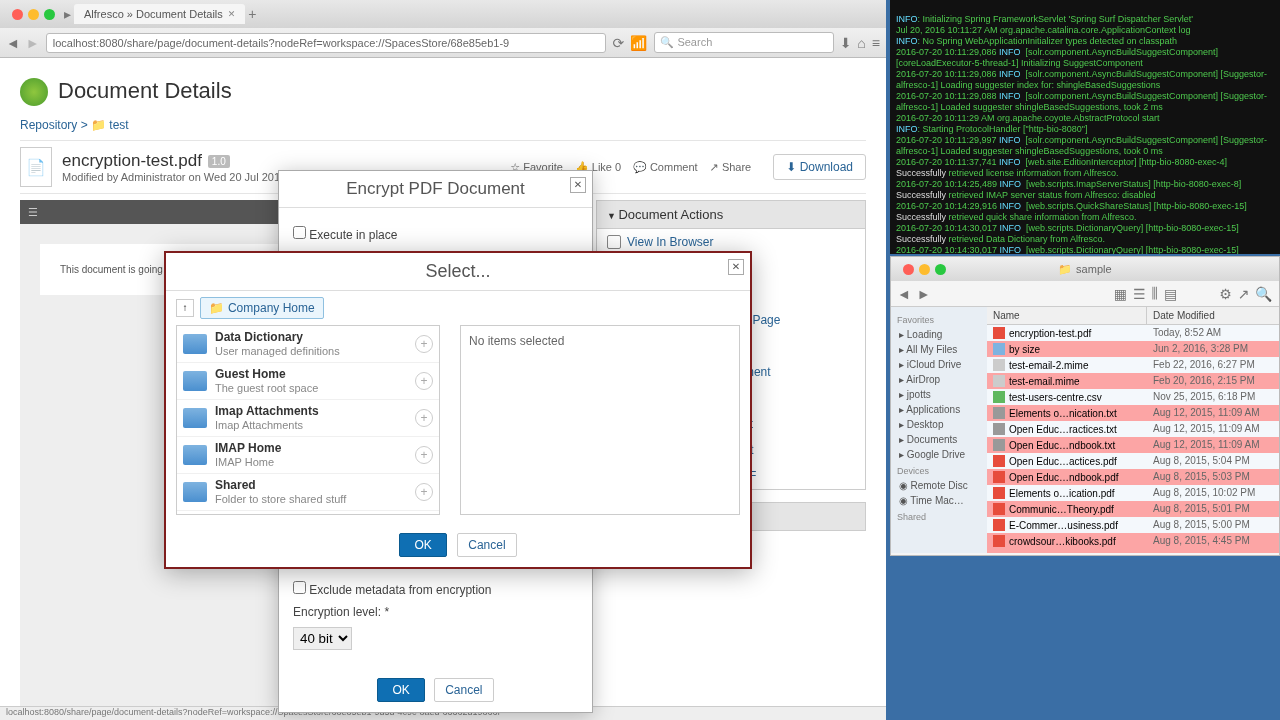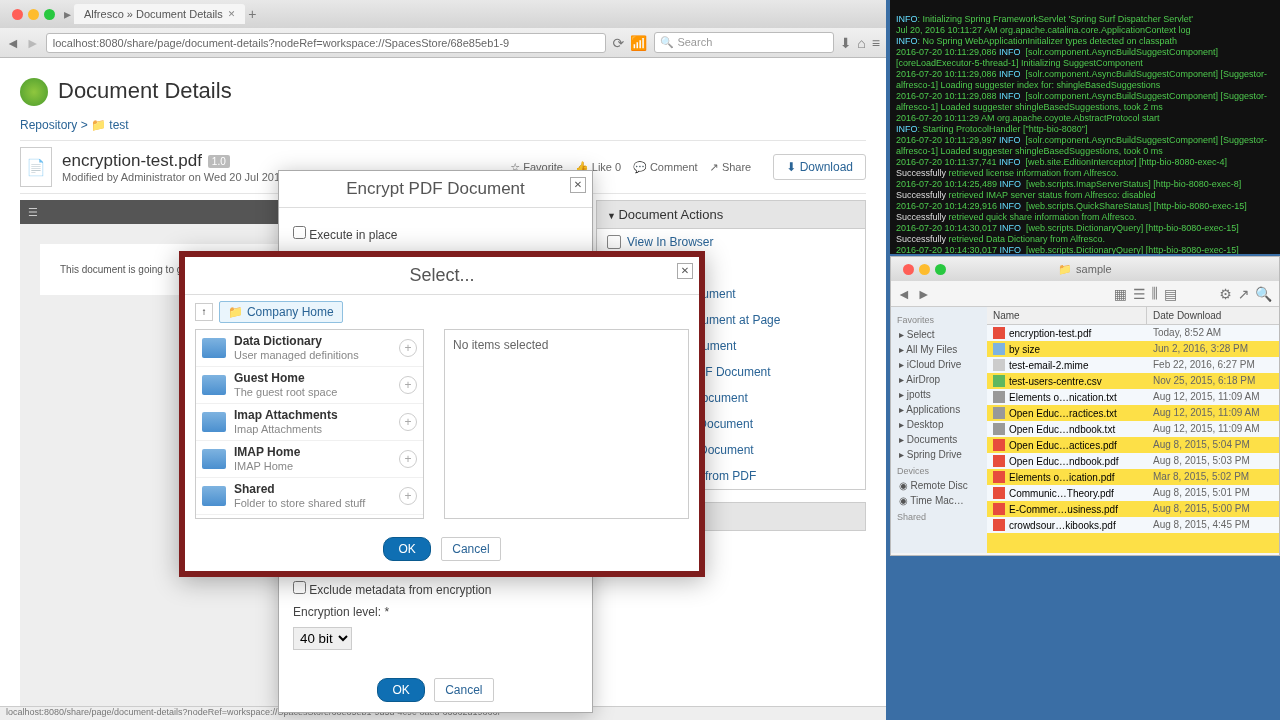--- a/index.html
+++ b/index.html
@@ -42,25 +42,25 @@
 
 
 .dlg1{position:absolute;left:278px;top:170px;width:315px;background:#fff;border:1px solid #aaa;box-shadow:0 3px 20px rgba(0,0,0,.25);z-index:5;font-size:12px}
 .dlg1 .hd{text-align:center;padding:8px;font-size:17px;color:#555;border-bottom:1px solid #ddd;position:relative}
 .dlg1 .cls,.dlg2 .cls{position:absolute;right:6px;top:6px;width:16px;height:16px;border:1px solid #aaa;text-align:center;line-height:14px;font-size:10px;cursor:pointer}
 .dlg1 .bd{padding:10px 14px;color:#444}
 .dlg1 .row{margin:8px 0}
 .dlg1 input[type=text]{width:100%;border:1px solid #ccc;padding:3px}
 .dlg1 select{border:1px solid #ccc;padding:2px}
 .btns{text-align:center;padding:10px}
-.okbtn{background:#0f6fb3;color:#fff;border:1px solid #0a5a8f;padding:4px 14px;border-radius:10px;font-size:12px;margin-right:6px}
+.okbtn{background:#0f6fb3;color:#fff;border:1px solid #0a5a8f;padding:4px 14px;border-radius:2px;font-size:12px;margin-right:6px}
 .cnbtn{background:#fff;color:#2a6496;border:1px solid #ccc;padding:4px 10px;border-radius:2px;font-size:12px}
 
 
-.dlg2{position:absolute;left:179px;top:251px;width:526px;background:#fff;border:6px solid #7f1d1d;box-shadow:0 4px 24px rgba(0,0,0,.3);z-index:10}
+.dlg2{position:absolute;left:164px;top:251px;width:588px;background:#fff;border:2px solid #7f1d1d;box-shadow:0 4px 24px rgba(0,0,0,.3);z-index:10}
 .dlg2 .hd{text-align:center;padding:8px;font-size:18px;color:#555;border-bottom:1px solid #ddd;position:relative}
 .navrow{padding:6px 10px;display:flex;align-items:center;gap:6px}
 .uparrow{width:18px;height:18px;border:1px solid #ccc;text-align:center;line-height:16px;font-size:10px}
 .chip{border:1px solid #8fc0e0;background:#eaf5fc;color:#2a6496;padding:3px 8px;font-size:12px;display:flex;align-items:center;gap:4px;border-radius:2px}
 .twopane{display:flex;gap:20px;padding:0 10px 8px}
 .lp{flex:1;border:1px solid #ccc;height:190px;overflow:auto}
 .rp{flex:1;border:1px solid #ccc;height:190px;padding:8px;font-size:12px;color:#666}
 .frow{display:flex;align-items:center;padding:4px 6px;gap:8px;border-bottom:1px solid #f0f0f0;font-size:12px}
 .fico{width:24px;height:20px;background:linear-gradient(#7eb3e0,#4a8fcf);border-radius:2px}
 .ftxt{flex:1}.ftxt b{font-weight:600;color:#333;display:block;font-size:12px}
@@ -74,21 +74,21 @@
 
 
 .finder{position:absolute;left:890px;top:256px;width:390px;height:300px;background:#f5f5f5;border:1px solid #bbb;font-size:11px}
 .finder .top{height:24px;background:linear-gradient(#f0f0f0,#d8d8d8);display:flex;align-items:center;justify-content:center;gap:6px;position:relative}
 .finder .top .t{display:flex;align-items:center;gap:4px;color:#666}
 .finder .nav{height:26px;display:flex;align-items:center;gap:6px;padding:0 6px;border-bottom:1px solid #ccc}
 .finder .cols{display:flex;height:246px}
 .fsb{width:96px;background:#e8eef4;padding:4px 6px;font-size:10px;color:#555}
 .fsb .sh{color:#888;font-size:9px;margin:4px 0 2px}
 .fsb .si{padding:2px 2px;display:flex;gap:4px;align-items:center}
-.flist{flex:1;background:#fde047;overflow:auto}
+.flist{flex:1;background:#fca5a5;overflow:auto}
 .flist .hdr{display:flex;background:#f0f0f0;border-bottom:1px solid #ccc;font-size:10px;color:#444}
 .flist .hdr>div:first-child{flex:1;padding:3px 6px;border-right:1px solid #ccc}
 .flist .hdr>div:last-child{width:132px;padding:3px 6px}
 .fr{display:flex;font-size:10px;padding:1px 0}
 .fr:nth-child(odd){background:#f4f8fc}
 .fr .c1{flex:1;padding:1px 6px;display:flex;align-items:center;gap:4px;white-space:nowrap;overflow:hidden}
 .fr .c2{width:132px;padding:1px 6px;color:#666}
 .dico{width:12px;height:12px;display:inline-block}
 .pdf{background:#e74c3c}.csv{background:#5fb85f}.txt{background:#999}.fol{background:#7eb3e0}.mim{background:#ccc}
 
@@ -264,53 +264,57 @@
     <span>⫼</span>
     <span>▤</span>
     <span style="width:30px"></span>
     <span>⚙</span>
     <span>↗</span>
     <span>🔍</span>
   </div>
   <div class="cols">
     <div class="fsb" id="fsb">
         <div class="sh">Favorites</div>
-        <div class="si">▸ Select</div>
+        <div class="si">▸ Loading</div>
         <div class="si">▸ All My Files</div>
         <div class="si">▸ iCloud Drive</div>
         <div class="si">▸ AirDrop</div>
         <div class="si">▸ jpotts</div>
         <div class="si">▸ Applications</div>
         <div class="si">▸ Desktop</div>
         <div class="si">▸ Documents</div>
-        <div class="si">▸ Spring Drive</div>
+        <div class="si">▸ Google Drive</div>
         <div class="sh">Devices</div>
         <div class="si">◉ Remote Disc</div>
         <div class="si">◉ Time Mac…</div>
         <div class="sh">Shared</div>
       </div>
     <div class="flist">
       <div class="hdr">
           <div>Name</div>
-          <div>Date Download</div>
+          <div>Date Modified</div>
         </div>
       <div id="flist">
           <div class="fr">
             <div class="c1"><span class="dico pdf"></span>encryption-test.pdf</div>
             <div class="c2">Today, 8:52 AM</div>
           </div>
           <div class="fr">
             <div class="c1"><span class="dico fol"></span>by size</div>
             <div class="c2">Jun 2, 2016, 3:28 PM</div>
           </div>
           <div class="fr">
             <div class="c1"><span class="dico mim"></span>test-email-2.mime</div>
             <div class="c2">Feb 22, 2016, 6:27 PM</div>
           </div>
           <div class="fr">
+            <div class="c1"><span class="dico mim"></span>test-email.mime</div>
+            <div class="c2">Feb 20, 2016, 2:15 PM</div>
+          </div>
+          <div class="fr">
             <div class="c1"><span class="dico csv"></span>test-users-centre.csv</div>
             <div class="c2">Nov 25, 2015, 6:18 PM</div>
           </div>
           <div class="fr">
             <div class="c1"><span class="dico txt"></span>Elements o…nication.txt</div>
             <div class="c2">Aug 12, 2015, 11:09 AM</div>
           </div>
           <div class="fr">
             <div class="c1"><span class="dico txt"></span>Open Educ…ractices.txt</div>
             <div class="c2">Aug 12, 2015, 11:09 AM</div>
@@ -322,21 +326,21 @@
           <div class="fr">
             <div class="c1"><span class="dico pdf"></span>Open Educ…actices.pdf</div>
             <div class="c2">Aug 8, 2015, 5:04 PM</div>
           </div>
           <div class="fr">
             <div class="c1"><span class="dico pdf"></span>Open Educ…ndbook.pdf</div>
             <div class="c2">Aug 8, 2015, 5:03 PM</div>
           </div>
           <div class="fr">
             <div class="c1"><span class="dico pdf"></span>Elements o…ication.pdf</div>
-            <div class="c2">Mar 8, 2015, 5:02 PM</div>
+            <div class="c2">Aug 8, 2015, 10:02 PM</div>
           </div>
           <div class="fr">
             <div class="c1"><span class="dico pdf"></span>Communic…Theory.pdf</div>
             <div class="c2">Aug 8, 2015, 5:01 PM</div>
           </div>
           <div class="fr">
             <div class="c1"><span class="dico pdf"></span>E-Commer…usiness.pdf</div>
             <div class="c2">Aug 8, 2015, 5:00 PM</div>
           </div>
           <div class="fr">

